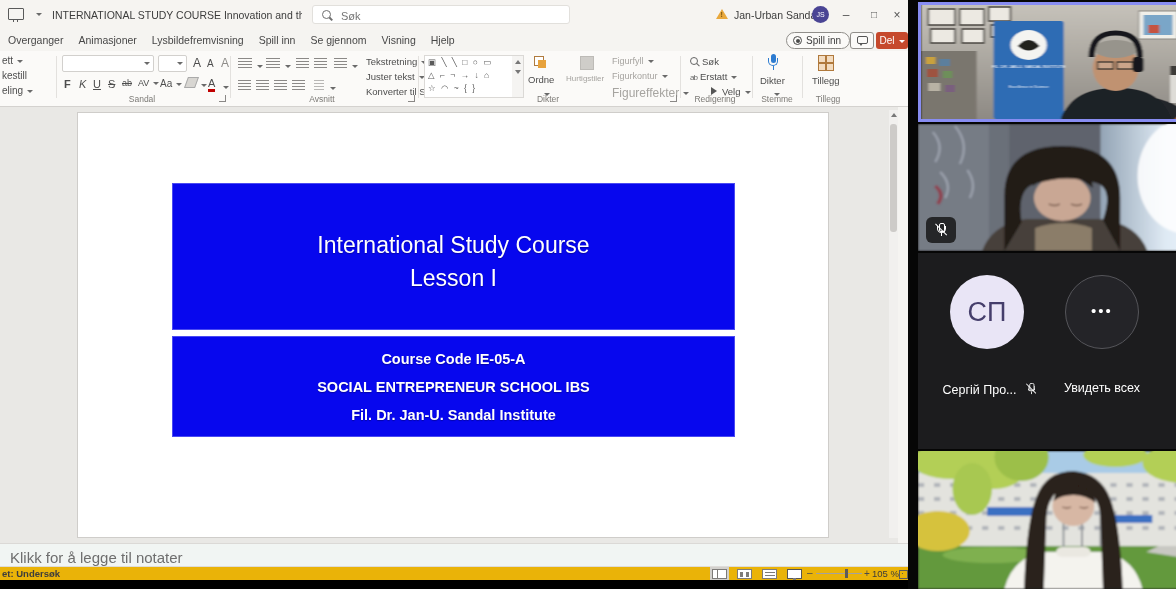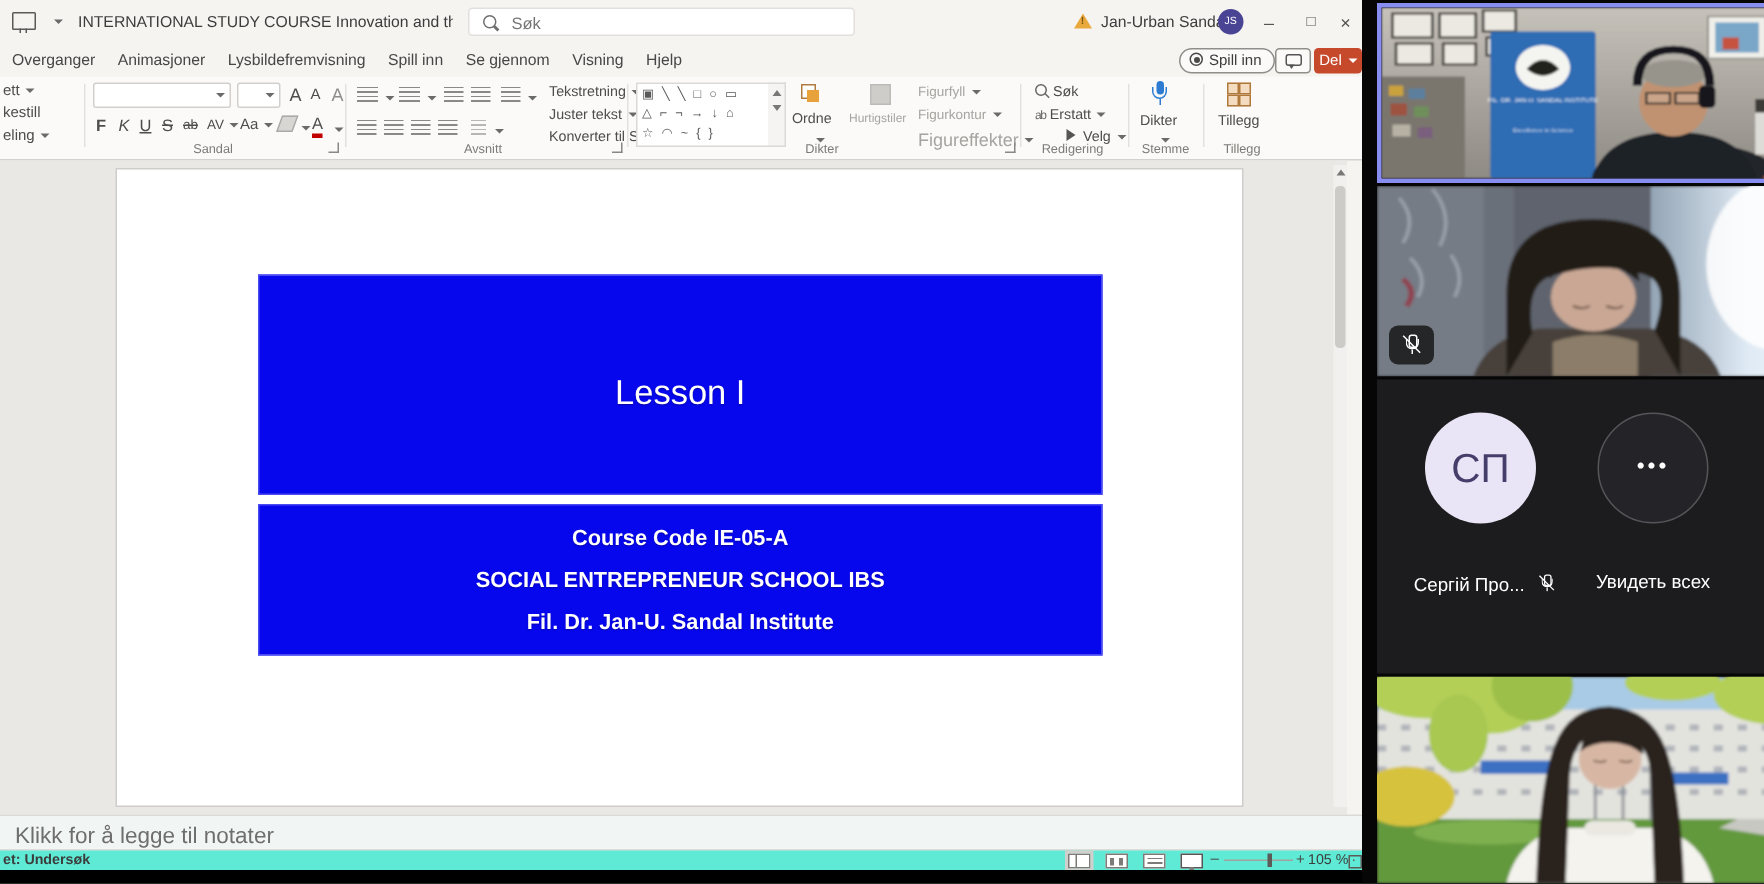--- a/index.html
+++ b/index.html
@@ -79,21 +79,21 @@
   .bb2{top:223px;height:101px;}
   .bb2 div{font-size:14.5px;font-weight:bold;line-height:28px;text-shadow:0 1px 1px rgba(0,0,40,.35);}
   .vscroll{position:absolute;right:0;top:3px;width:9px;height:428px;background:#f1f0ee;}
   .vscroll .thumb{position:absolute;left:1px;top:14px;width:7px;height:108px;background:#cdcbc8;border-radius:3px;}
   .vscroll .tri-up{margin-top:3px;}
   .cursor-svg{position:absolute;left:753px;top:450px;}
 
   
   .notes{position:absolute;left:0;top:543px;width:908px;height:23px;background:#f1f5f3;border-top:1px solid #dbd9d6;box-sizing:border-box;}
   .notes span{position:absolute;left:10px;top:5px;font-size:15px;color:#6e6e6e;}
-  .statusbar{position:absolute;left:0;top:566px;width:908px;height:14px;background:#5eead4;border-top:1px solid #dedcd9;box-sizing:border-box;font-size:10px;color:#4a4a4a;}
+  .statusbar{position:absolute;left:0;top:566px;width:908px;height:14px;background:#eab308;border-top:1px solid #dedcd9;box-sizing:border-box;font-size:10px;color:#4a4a4a;}
   .acc-text{position:absolute;left:2px;top:1px;font-weight:bold;font-size:9.5px;color:#3c3c3c;}
   .notater{position:absolute;left:650px;top:1px;font-size:9.5px;color:#3c3c3c;margin-top:36px;}
   .not-ic{display:inline-block;width:10px;height:7px;background:repeating-linear-gradient(to bottom,#555 0 1px,transparent 1px 3px);margin-right:4px;}
   .view-ic{position:absolute;top:2px;width:15px;height:10px;border:1px solid #7d7b78;background:#fff;box-sizing:border-box;}
   .view-ic.sel{outline:2px solid #d2d0cc;background:#fff;}
   .view-ic .half{position:absolute;left:4px;top:0;width:1px;height:100%;background:#7d7b78;}
   .view-ic .dots{position:absolute;left:2px;top:2px;width:9px;height:5px;background:repeating-linear-gradient(to right,#7d7b78 0 3px,transparent 3px 6px);}
   .view-ic .ln{position:absolute;left:2px;top:2px;width:10px;height:5px;background:repeating-linear-gradient(to bottom,#7d7b78 0 1px,transparent 1px 3px);}
   .view-ic .nub{position:absolute;left:5px;top:8px;width:3px;height:3px;background:#7d7b78;}
   .zoom-track{position:absolute;left:804px;top:6px;width:56px;height:1px;background:#a3a19e;}
@@ -262,20 +262,21 @@
           <div style="left:0;top:8px;"></div>
           <div style="left:8px;top:8px;"></div>
       </div>
       <span class="mini-lbl" style="left:812px;top:24px;">Tillegg</span>
       <div class="glabel" style="left:806px;width:44px;">Tillegg</div>
     </div>
 
     <div class="canvas">
       <div class="slide">
         <div class="bluebox bb1">
+          <div>International Study Course</div>
           <div>Lesson I</div>
         </div>
         <div class="bluebox bb2">
           <div>Course Code IE-05-A</div>
           <div>SOCIAL ENTREPRENEUR SCHOOL IBS</div>
           <div>Fil. Dr. Jan-U. Sandal Institute</div>
         </div>
       </div>
       <div class="vscroll">
         <div class="tri-up"></div>

